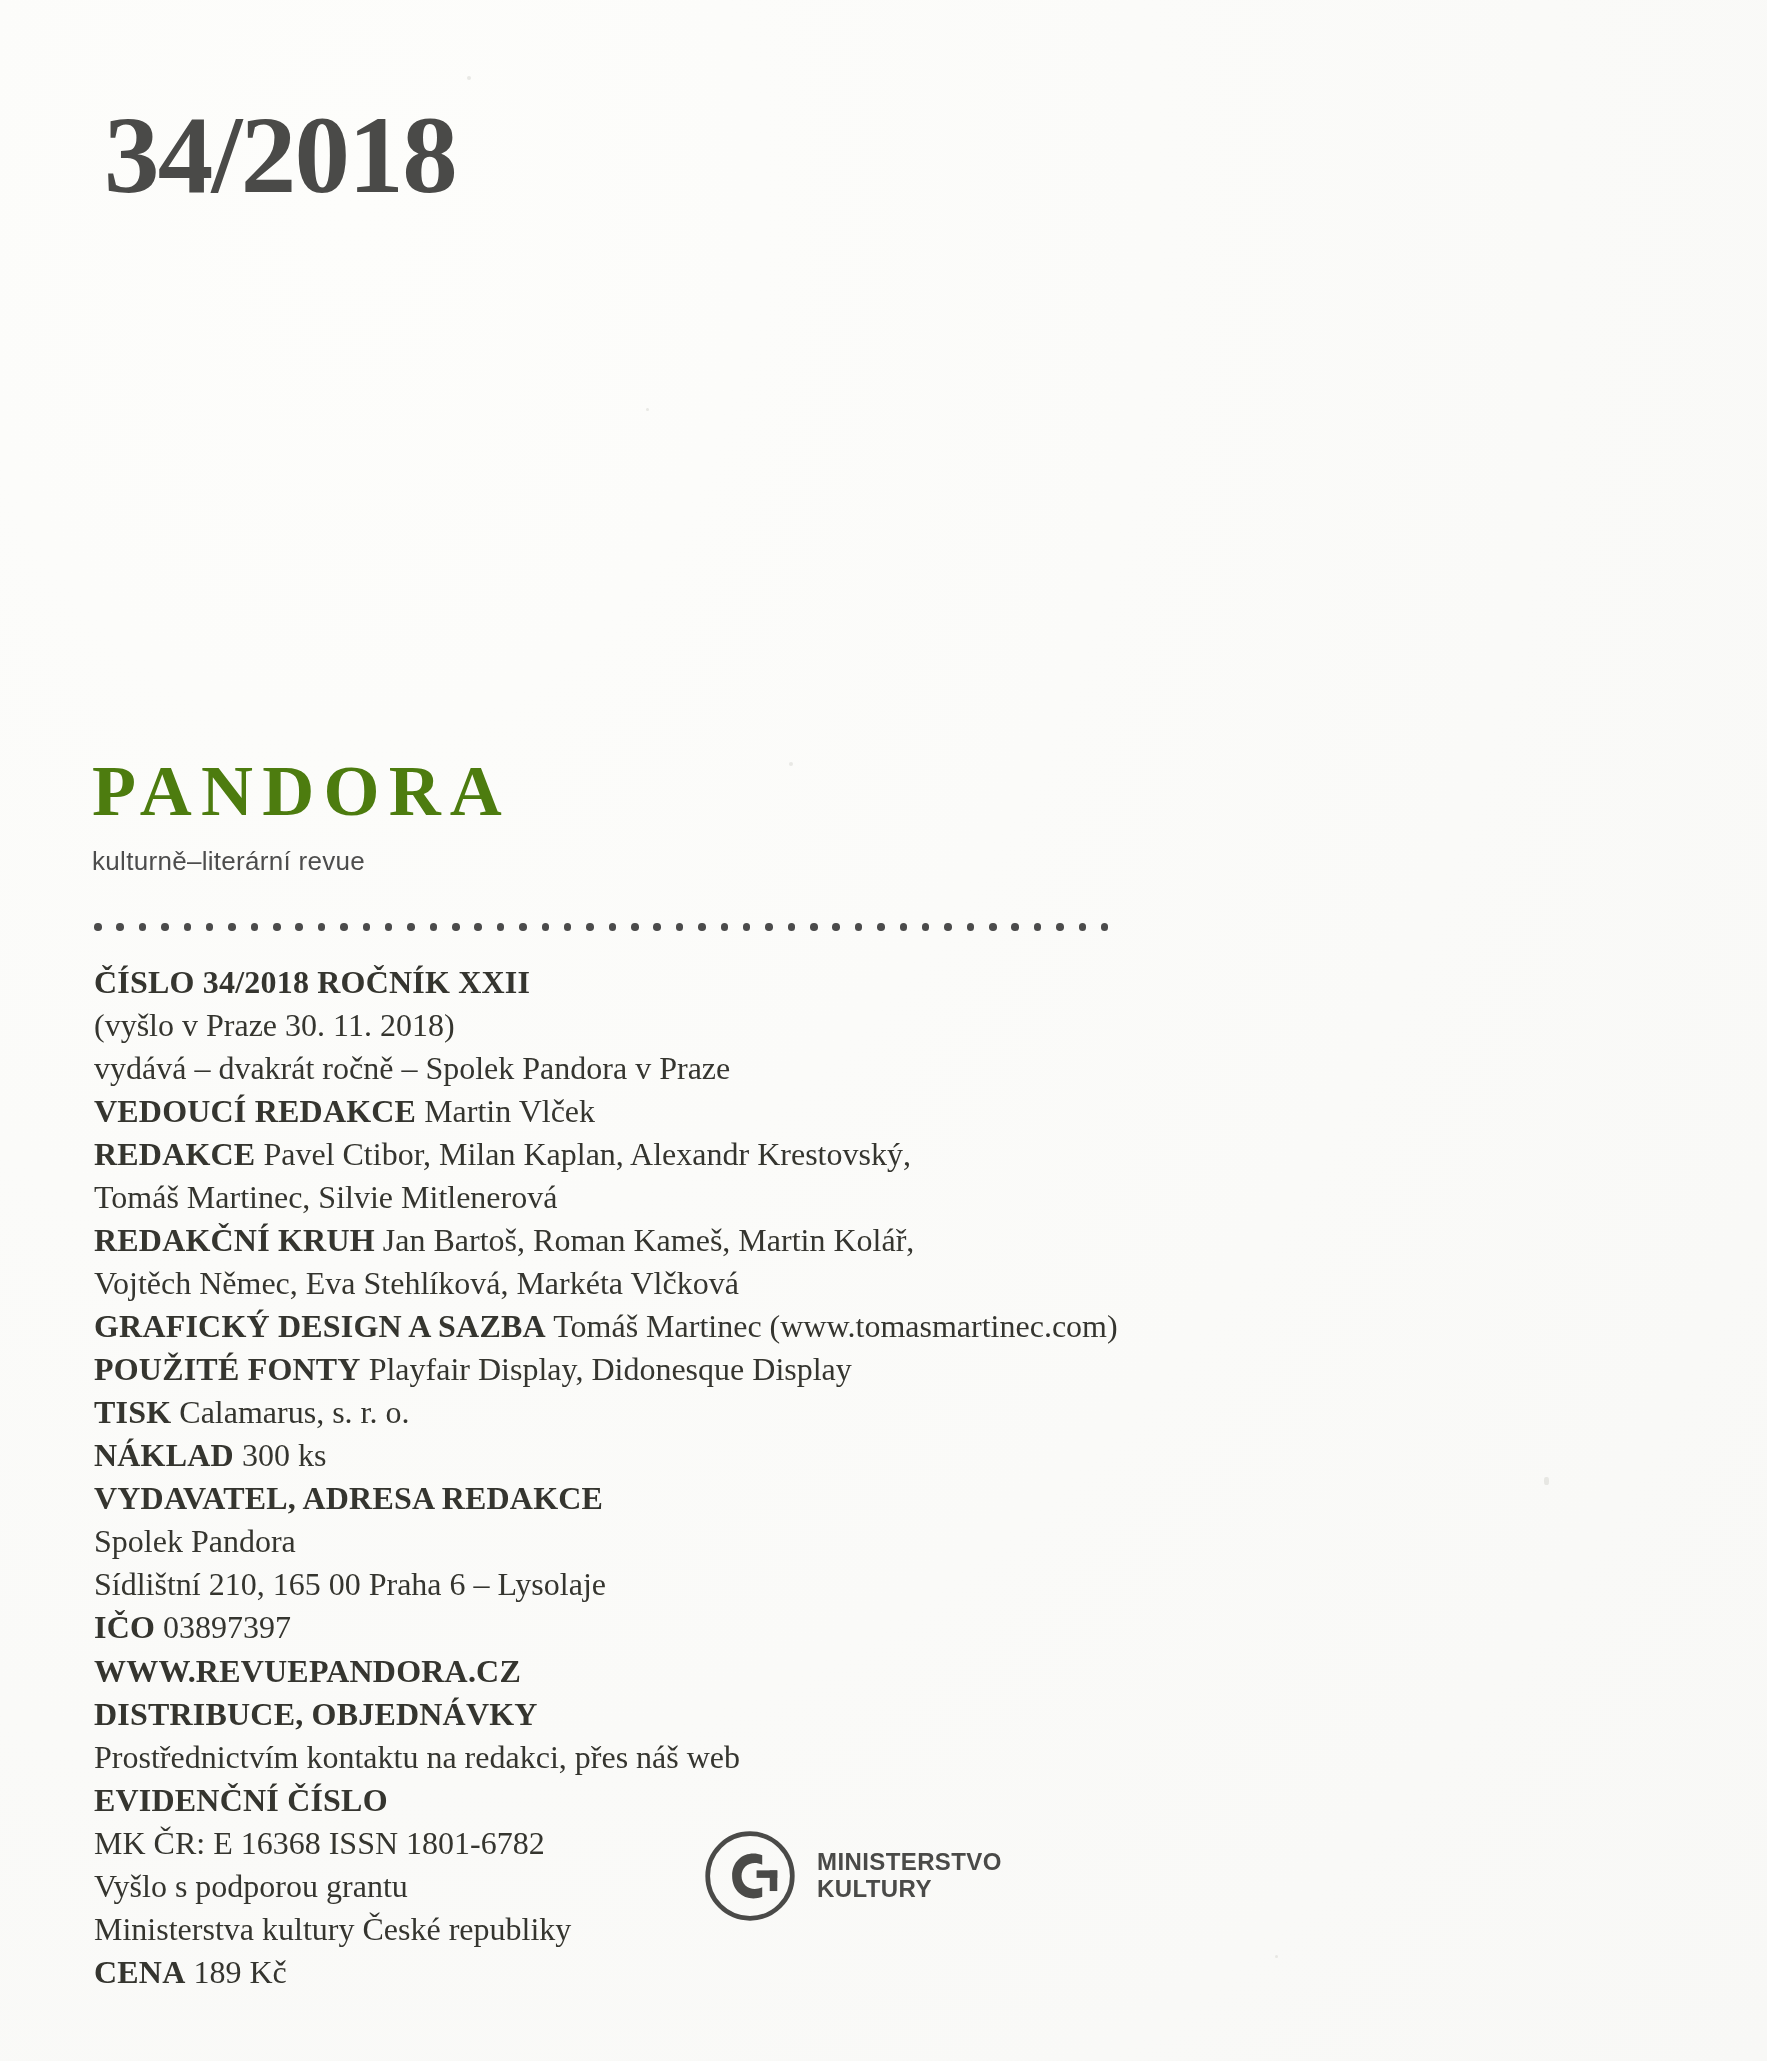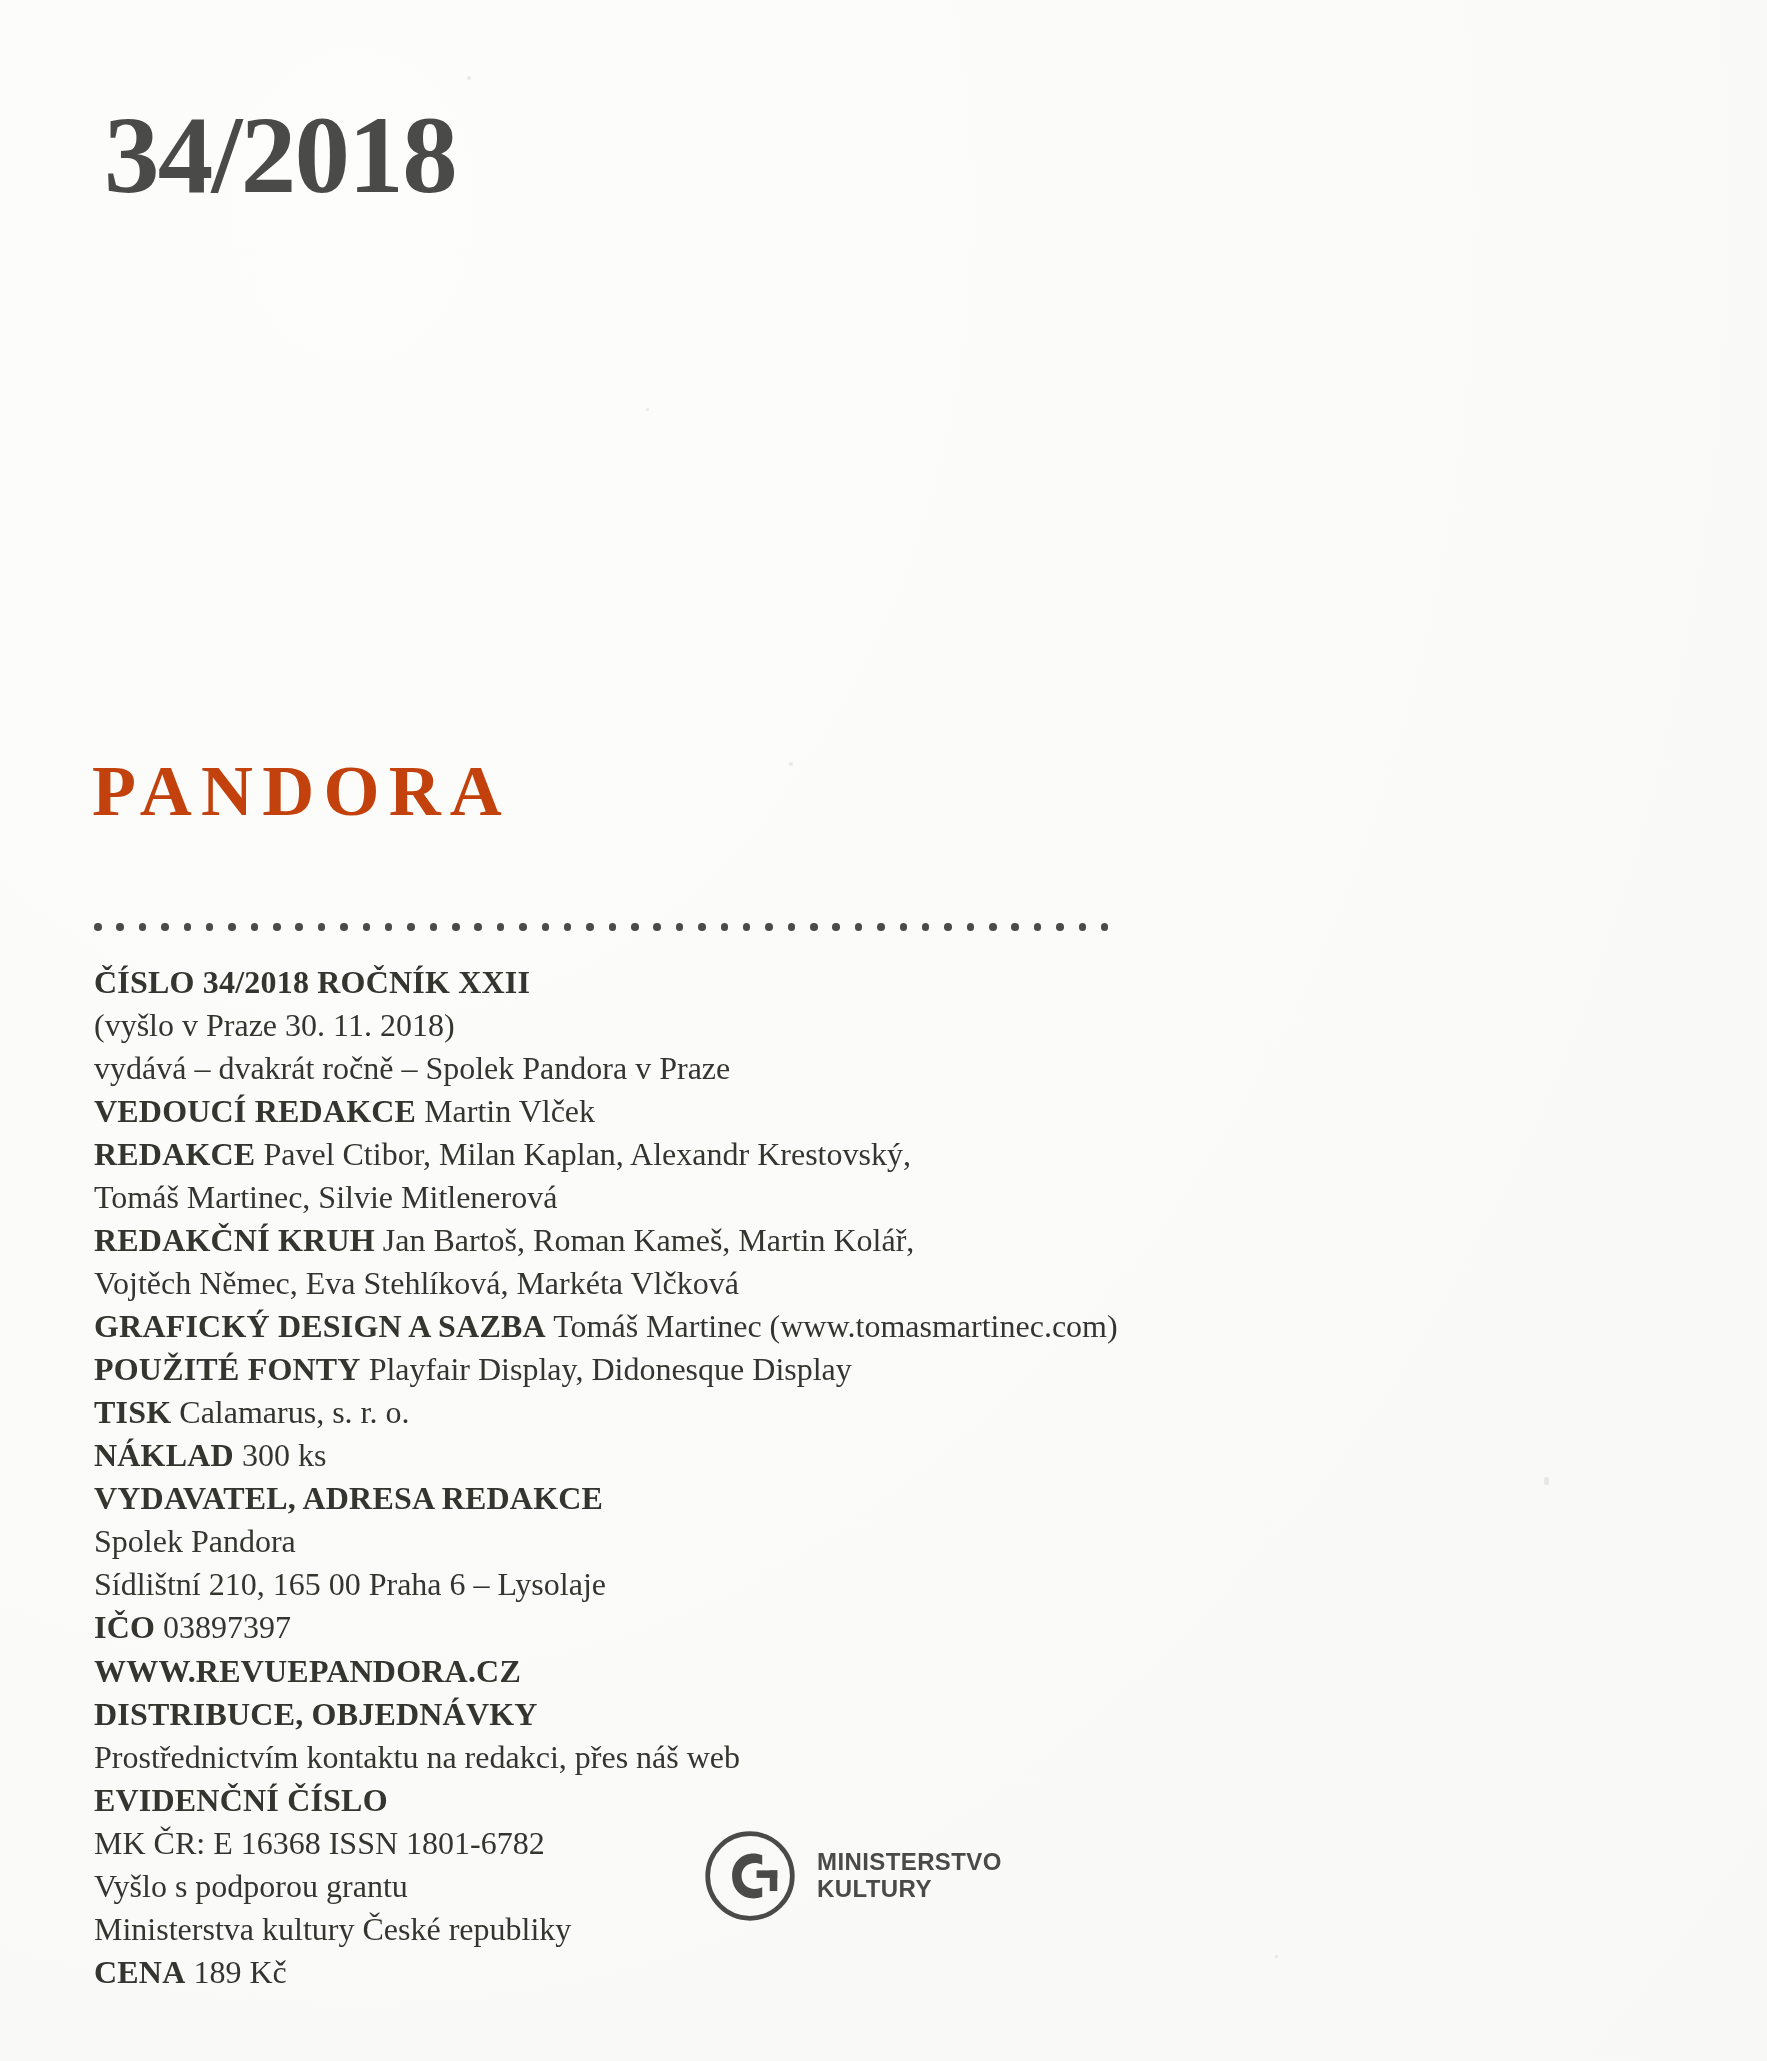--- a/index.html
+++ b/index.html
@@ -48,21 +48,21 @@
     position: absolute;
     left: 92px;
     top: 755px;
     width: 1007px;
   }
   .masthead-title {
     font-family: "Liberation Serif", serif;
     font-size: 72px;
     font-weight: 700;
     letter-spacing: 9.2px;
-    color: #c2410c;
+    color: #4d7c0f;
     line-height: 1;
     margin: 0;
   }
   .masthead-sub {
     font-family: "Liberation Sans", sans-serif;
     font-size: 26px;
     letter-spacing: 0.3px;
     color: #4d4d4d;
     margin-top: 18.5px;
   }
@@ -133,20 +133,21 @@
 <div class="speck" style="left:467px;top:76px;width:4.2px;height:4.2px;"></div>
 <div class="speck" style="left:646px;top:408px;width:3.4px;height:3.4px;"></div>
 <div class="speck" style="left:789px;top:762px;width:4.2px;height:4.2px;"></div>
 <div class="speck" style="left:1544px;top:1477px;width:5px;height:8.4px;border-radius:40%;"></div>
 <div class="speck" style="left:1275px;top:1955px;width:3.4px;height:3.4px;"></div>
 
 <div class="issue-number">34/2018</div>
 
 <div class="masthead">
   <div class="masthead-title">PANDORA</div>
+  <div class="masthead-sub">kulturně–literární revue</div>
 </div>
 
 <div class="dot-rule" id="dot-rule">
     <i></i>
     <i></i>
     <i></i>
     <i></i>
     <i></i>
     <i></i>
     <i></i>

